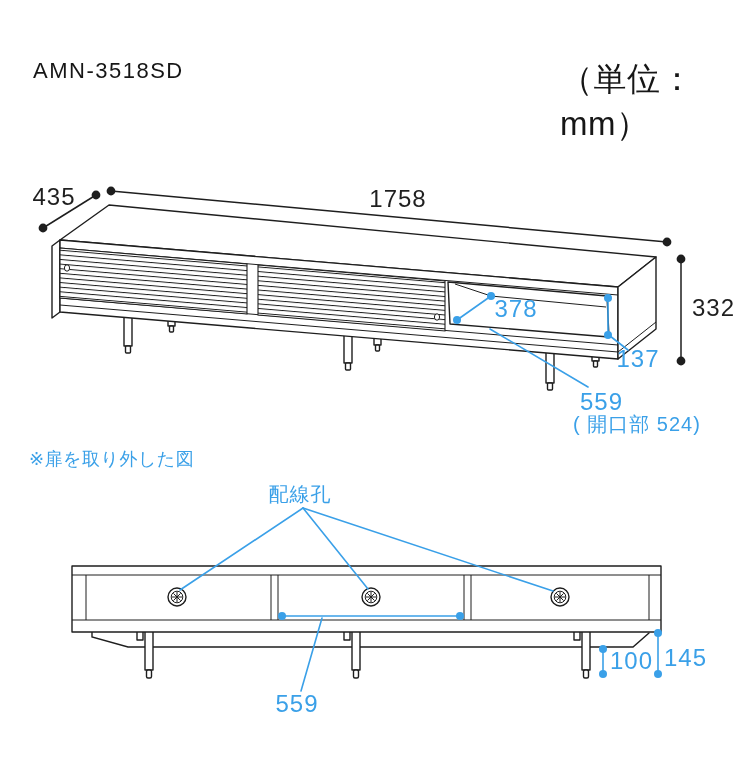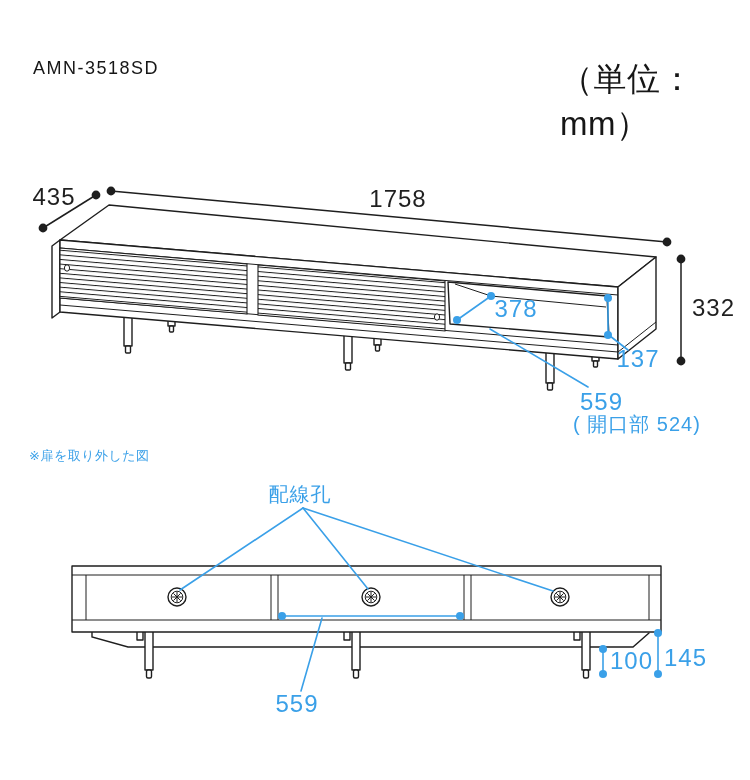--- a/index.html
+++ b/index.html
@@ -1,27 +1,27 @@
 <!DOCTYPE html>
 <html><head>
 <meta charset="utf-8">
 <style>
   html,body{margin:0;padding:0;background:#fff;}
   .page{
     position:relative;width:750px;height:780px;background:#ffffff;overflow:hidden;
     font-family:"Liberation Sans","DejaVu Sans",sans-serif;color:#1e1e1e;
   }
   .model{
-    position:absolute;left:33px;top:58px;font-size:18px;letter-spacing:1.5px;color:#161616;
+    position:absolute;left:33px;top:58px;font-size:22px;letter-spacing:1.5px;color:#161616;
   }
   .unit{
     position:absolute;left:560px;top:57px;font-size:33px;color:#161616;letter-spacing:0.5px;
   }
   .caption{
-    position:absolute;left:29px;top:447px;font-size:13px;color:#3aa0e8;letter-spacing:0.5px;
+    position:absolute;left:29px;top:447px;font-size:18px;color:#3aa0e8;letter-spacing:0.5px;
   }
   svg{position:absolute;left:0;top:0;}
   .ln{stroke:#1e1e1e;stroke-width:1.4;fill:none;stroke-linecap:round;}
   .thin{stroke:#1e1e1e;stroke-width:1;fill:none;}
   .face{fill:#ffffff;stroke:#1e1e1e;stroke-width:1.4;stroke-linejoin:round;}
   .dimln{stroke:#1e1e1e;stroke-width:1.5;fill:none;}
   .bln{stroke:#3aa0e8;stroke-width:1.6;fill:none;stroke-linecap:round;}
   .bdot{fill:#3aa0e8;}
   .kdot{fill:#1e1e1e;}
   .dimtxt{font-family:"Liberation Sans","DejaVu Sans",sans-serif;font-size:24px;fill:#1f1f1f;letter-spacing:1px;}

